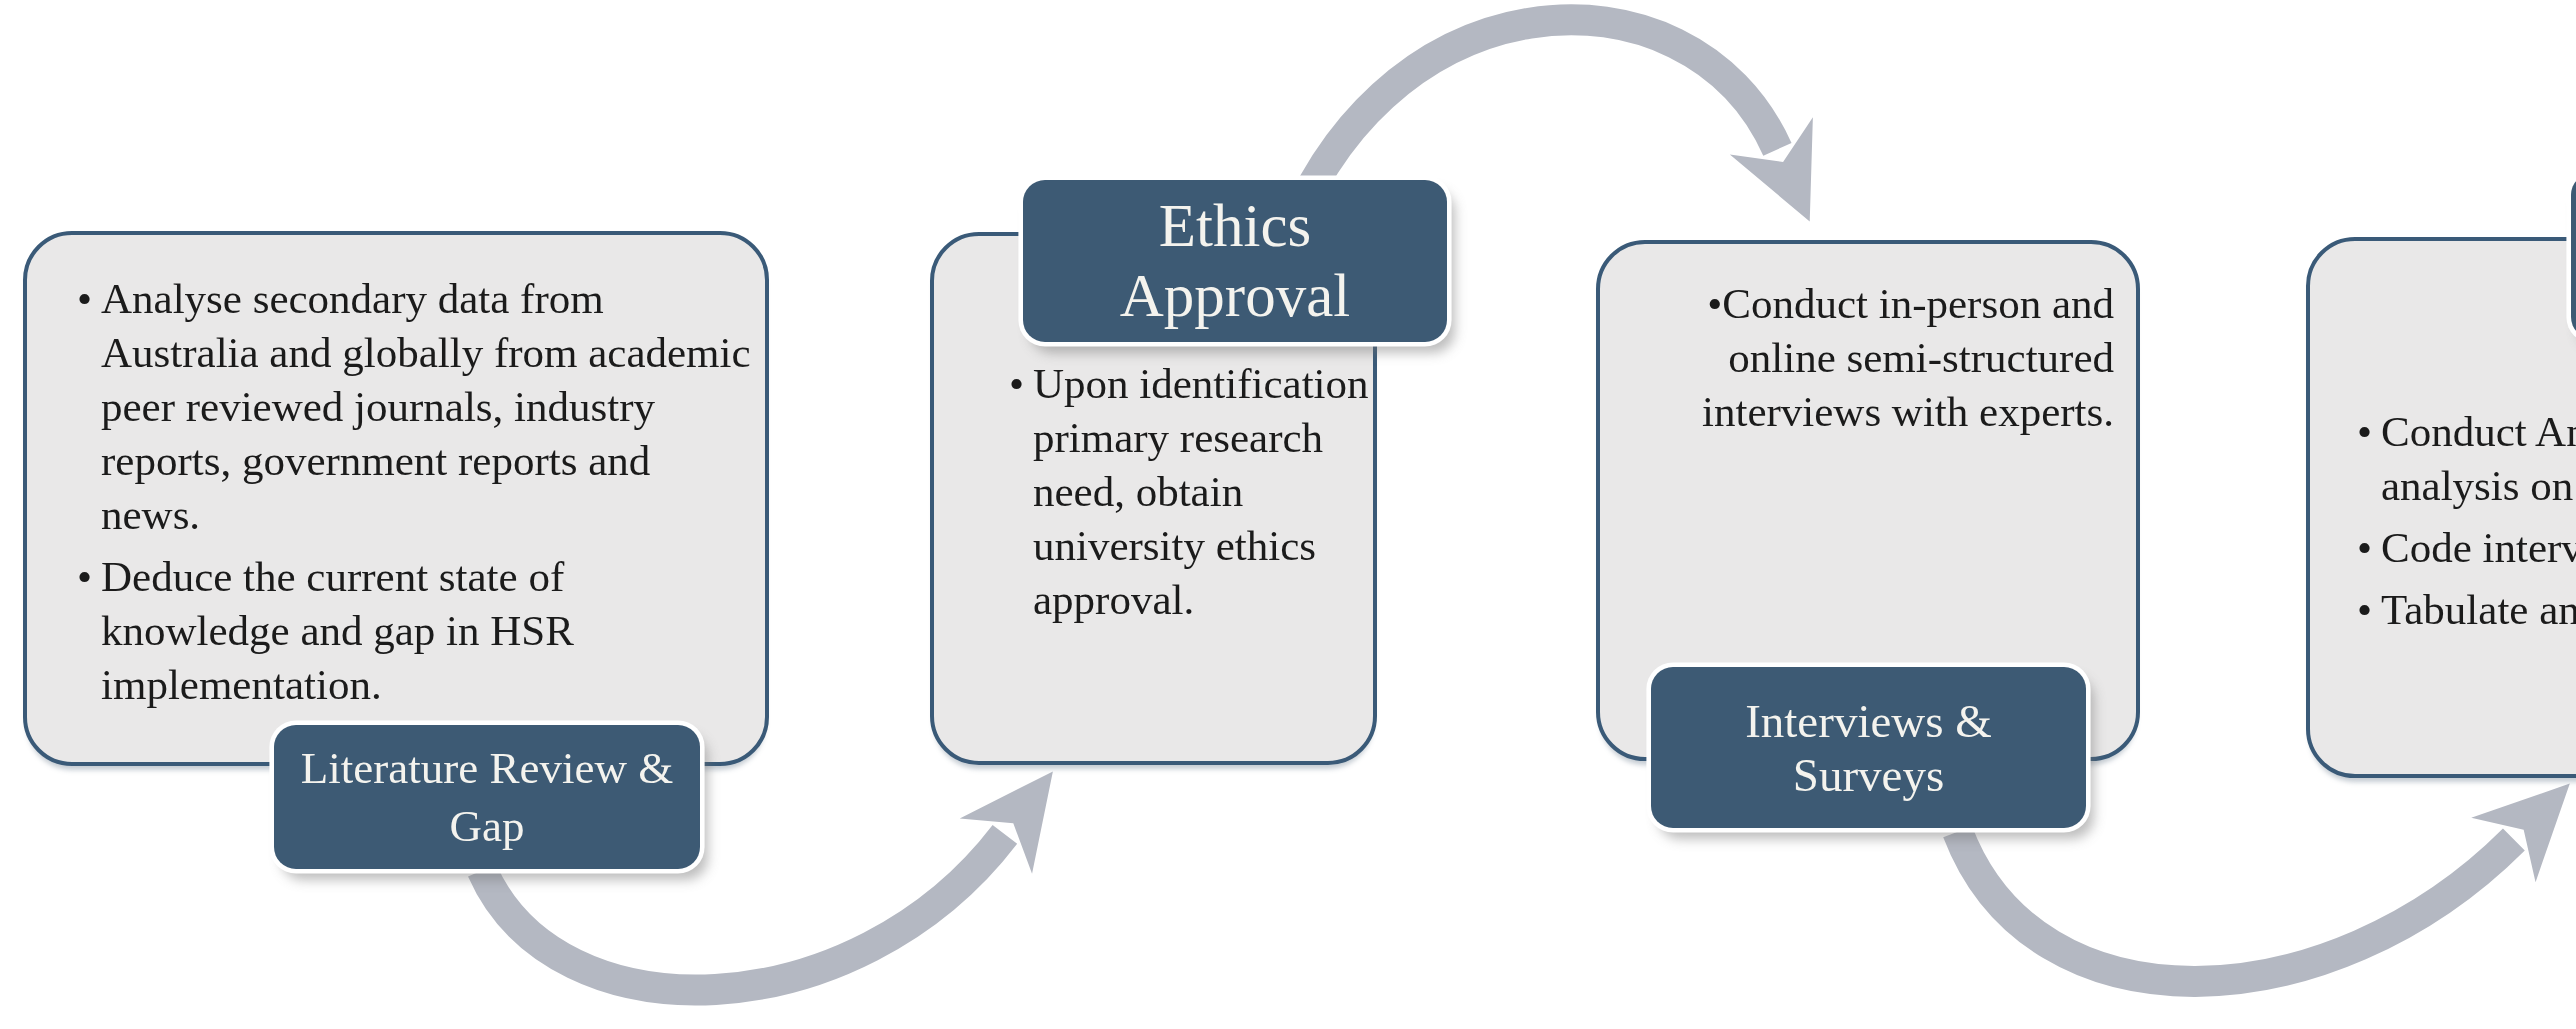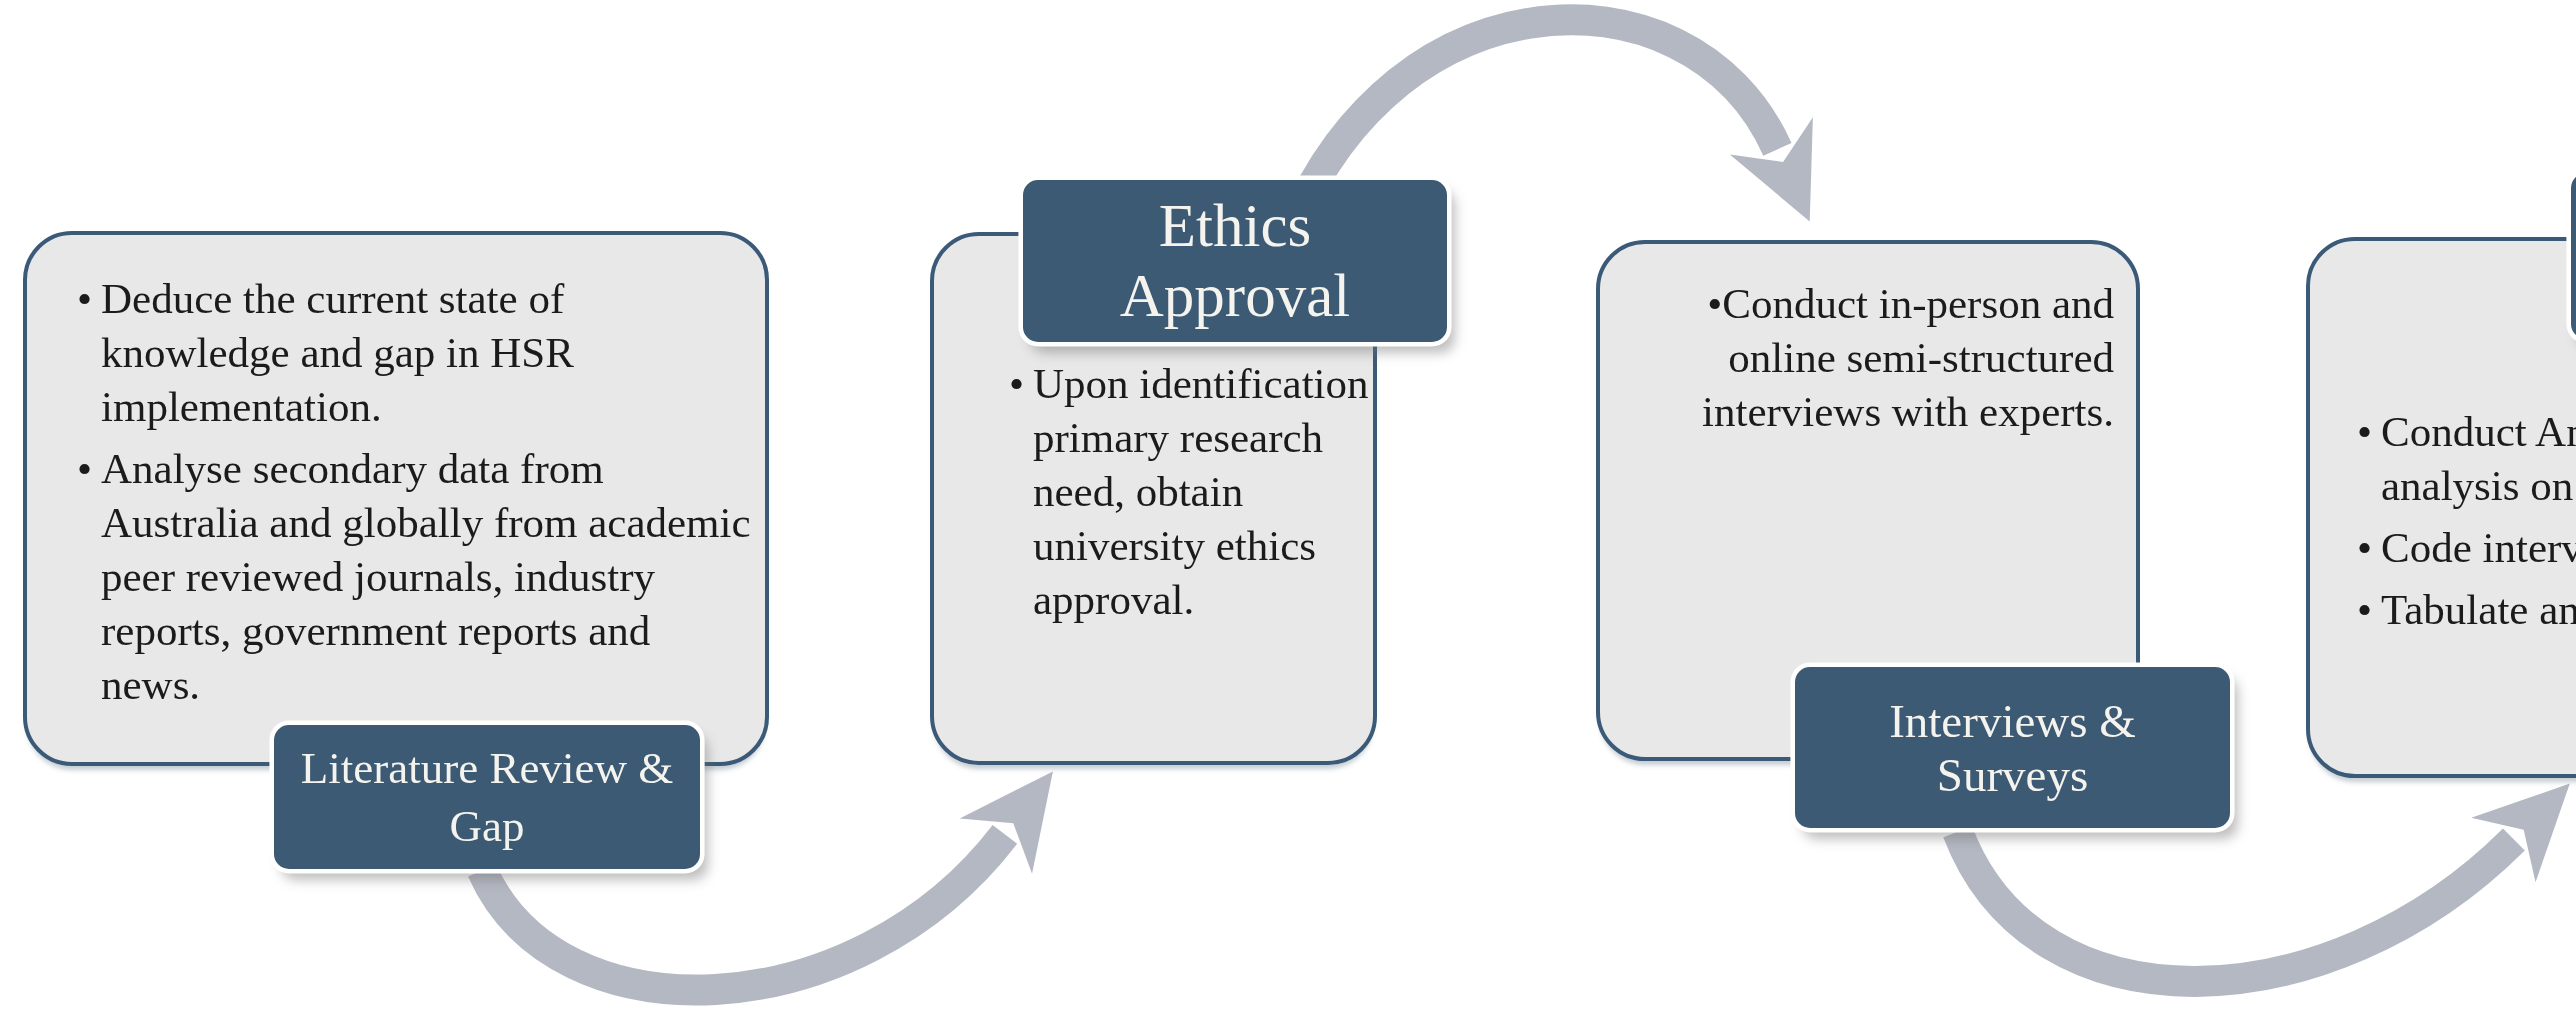--- a/index.html
+++ b/index.html
@@ -30,37 +30,37 @@
   .bullet-list{
     position:absolute;z-index:1;margin:0;list-style:none;
     font-size:43px;line-height:54px;color:var(--body-text);
     padding:0 0 0 24px;
   }
   .bullet-list li{padding-left:0;text-indent:-24px;margin-bottom:8.2px;}
   .bullet-list li::before{content:"\2022";display:inline-block;width:24px;text-indent:0;}
   .stage-label{
     position:absolute;z-index:2;
     background:var(--label-bg);color:var(--label-text);
-    border-radius:15px;
+    border-radius:22px;
     display:flex;align-items:center;justify-content:flex-end;text-align:center;
     box-shadow:0 0 0 4.6px #ffffff, 7.2px 10.3px 11.3px rgba(110,110,110,.45);
     box-sizing:border-box;padding:5.2px 15.5px;font-family:Liberation Serif, serif;
   }
   
   #box-1{left:23px;top:231px;width:746px;height:535px;}
   #list-1{left:77px;top:272px;width:654px;}
   #label-1{left:274px;top:725px;width:426px;height:144px;font-size:45px;line-height:58px;}
   
   #box-2{left:930px;top:232px;width:447px;height:533px;}
   #list-2{left:1009px;top:357px;width:340px;}
   #label-2{left:1023px;top:180px;width:424px;height:162px;font-size:61px;}
   
   #box-3{left:1596px;top:240px;width:544px;height:521px;}
   #list-3{left:1641px;top:277px;width:449px;text-align:right;}
-  #label-3{left:1795px;top:667px;width:435px;height:161px;font-size:47px;}
+  #label-3{left:1651px;top:667px;width:435px;height:161px;font-size:47px;}
   
   #box-4{left:2306px;top:237px;width:790px;height:541px;}
   #list-4{left:2357px;top:405px;width:690px;}
   #label-4{left:2571px;top:173px;width:420px;height:166px;font-size:61px;}
 </style>
 </head>
 <body>
 
 <svg class="arrows" width="3115" height="1029" viewBox="0 0 6046 1998" xmlns="http://www.w3.org/2000/svg">
   <defs>
@@ -69,22 +69,22 @@
     </marker>
   </defs>
   <path class="flow-path" d="M 935 1690 C 1080 2020, 1660 2000, 1950 1620" marker-end="url(#arrowhead)"></path>
   <path class="flow-path" d="M 2480 520 C 2660 -60, 3280 -90, 3450 290" marker-end="url(#arrowhead)"></path>
   <path class="flow-path" d="M 3800 1615 C 3950 2010, 4520 1990, 4880 1630" marker-end="url(#arrowhead)"></path>
 </svg>
 
 <section>
   <div class="content-box" id="box-1"></div>
   <ul class="bullet-list" id="list-1">
+      <li>Analyse secondary data from Australia and globally from academic peer reviewed journals, industry reports, government reports and news.</li>
       <li>Deduce the current state of knowledge and gap in HSR implementation.</li>
-      <li>Analyse secondary data from Australia and globally from academic peer reviewed journals, industry reports, government reports and news.</li>
     </ul>
   <div class="stage-label" id="label-1">
     <span>Literature Review &amp; Gap</span>
   </div>
 </section>
 
 <section>
   <div class="content-box" id="box-2"></div>
   <ul class="bullet-list" id="list-2">
       <li>Upon identification primary research need, obtain university ethics approval.</li>

